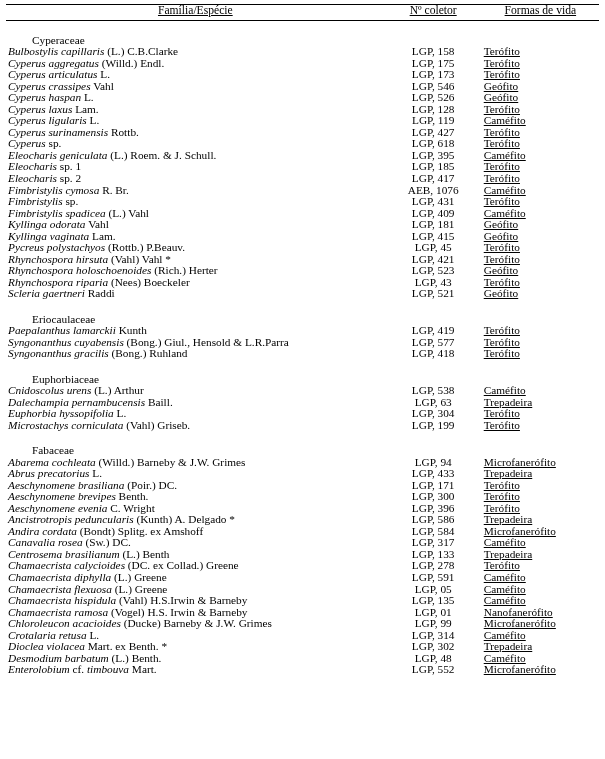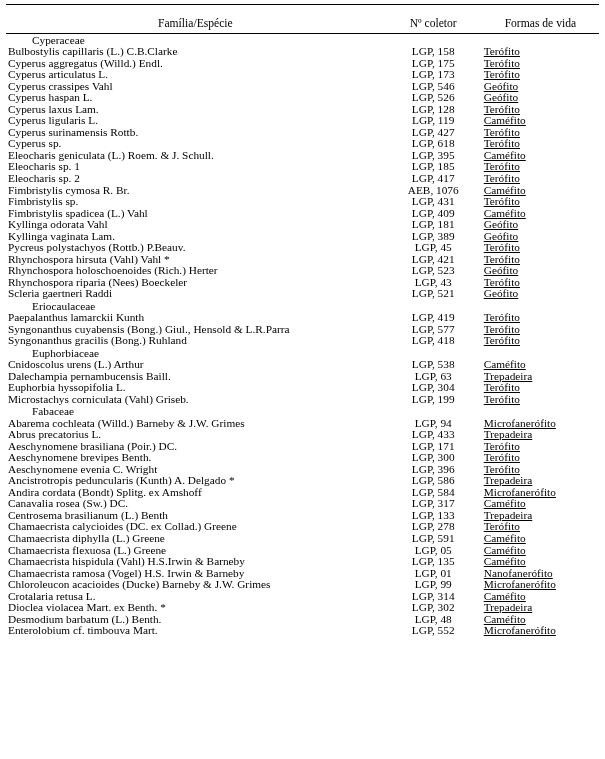--- a/index.html
+++ b/index.html
@@ -21,24 +21,25 @@
   }
   table.species-table {
     width: 593px;
     border-collapse: collapse;
     font-size: 11.3px;
     line-height: 1.02;
   }
   table.species-table thead th {
     font-weight: normal;
     font-size: 11.6px;
-    padding: 13px 2px 3px 2px;
+    padding: 0 2px 3px 2px;
     border-top: 1.3px solid #000;
     border-bottom: 1.3px solid #000;
     white-space: nowrap;
+    text-decoration: underline;
   }
   table.species-table td {
     padding: 0px 2px;
     vertical-align: baseline;
     white-space: nowrap;
   }
   td.col-name {
     width: 390px;
     text-align: left;
   }
@@ -49,24 +50,25 @@
   }
   td.col-form {
     width: 120px;
     text-align: left;
     padding-left: 6px;
     text-decoration: underline;
   }
   tr.family-row td {
     text-align: left;
     padding-left: 26px;
-    padding-top: 1px;
+    padding-top: 14px;
     padding-bottom: 0px;
   }
   .sp-italic {
+    font-style: italic;
   }
   .sp-roman {
     font-style: normal;
   }
 </style>
 </head>
 <body>
 
 <div class="sheet">
   <table class="species-table">
@@ -156,21 +158,21 @@
           <td class="col-coll">LGP, 409</td>
           <td class="col-form">Caméfito</td>
         </tr>
         <tr>
           <td class="col-name"><span class="sp-italic">Kyllinga odorata</span><span class="sp-roman"> Vahl</span></td>
           <td class="col-coll">LGP, 181</td>
           <td class="col-form">Geófito</td>
         </tr>
         <tr>
           <td class="col-name"><span class="sp-italic">Kyllinga vaginata</span><span class="sp-roman"> Lam.</span></td>
-          <td class="col-coll">LGP, 389</td>
+          <td class="col-coll">LGP, 415</td>
           <td class="col-form">Geófito</td>
         </tr>
         <tr>
           <td class="col-name"><span class="sp-italic">Pycreus polystachyos</span><span class="sp-roman"> (Rottb.) P.Beauv.</span></td>
           <td class="col-coll">LGP, 45</td>
           <td class="col-form">Terófito</td>
         </tr>
         <tr>
           <td class="col-name"><span class="sp-italic">Rhynchospora hirsuta</span><span class="sp-roman"> (Vahl) Vahl *</span></td>
           <td class="col-coll">LGP, 421</td>

